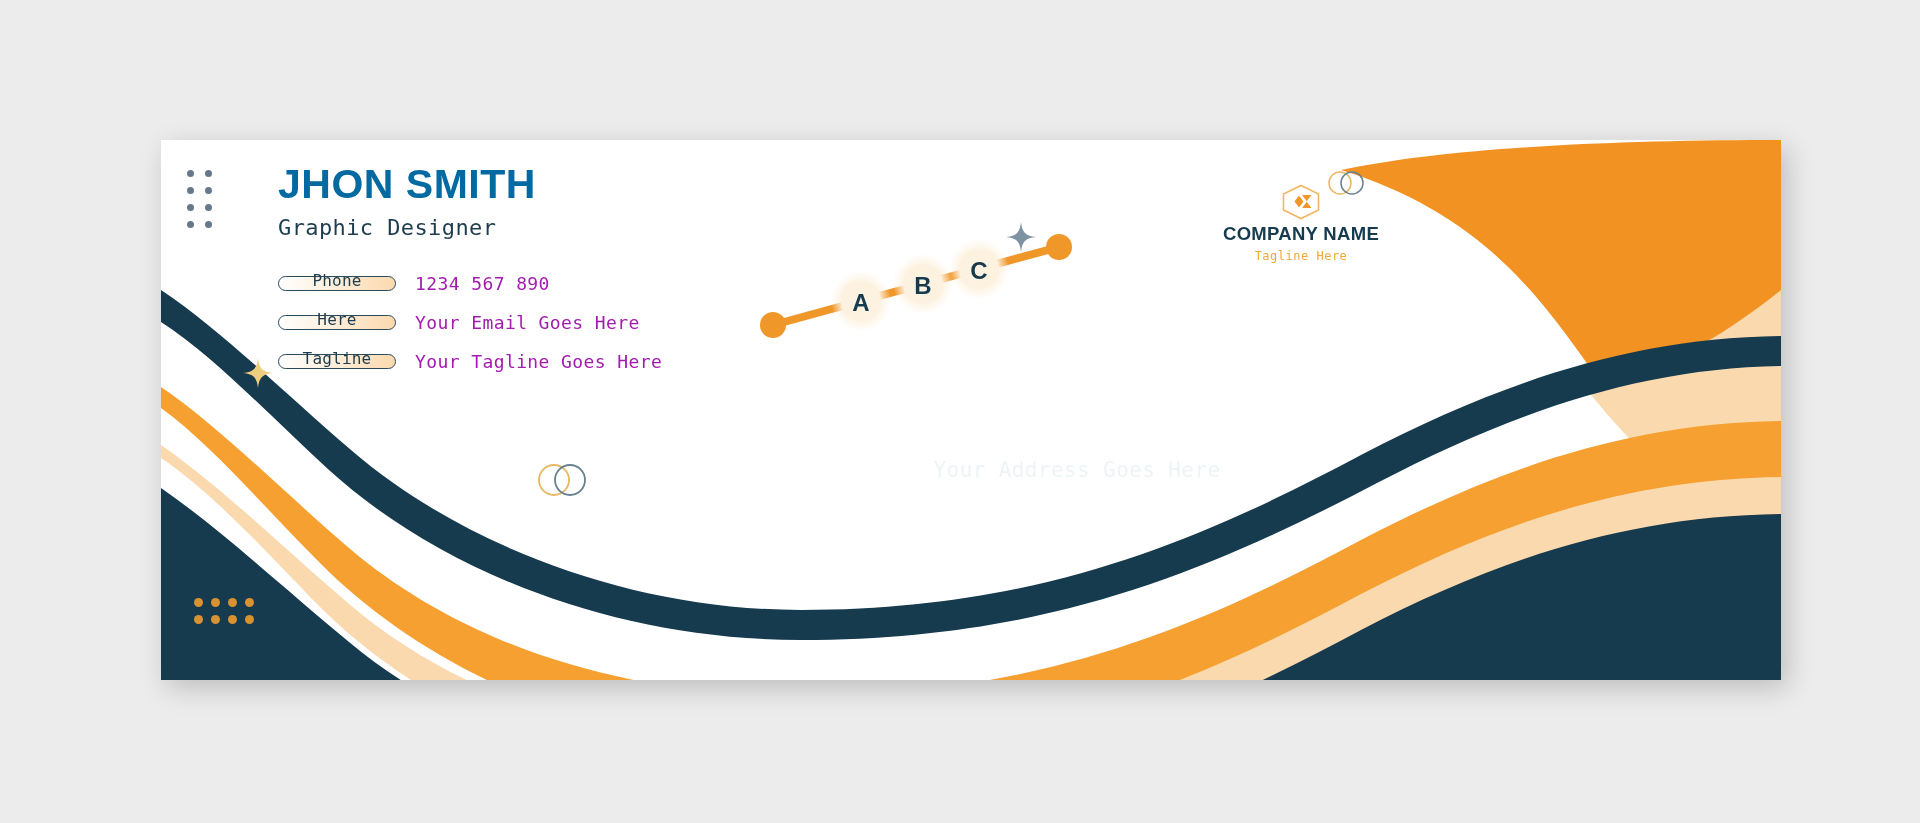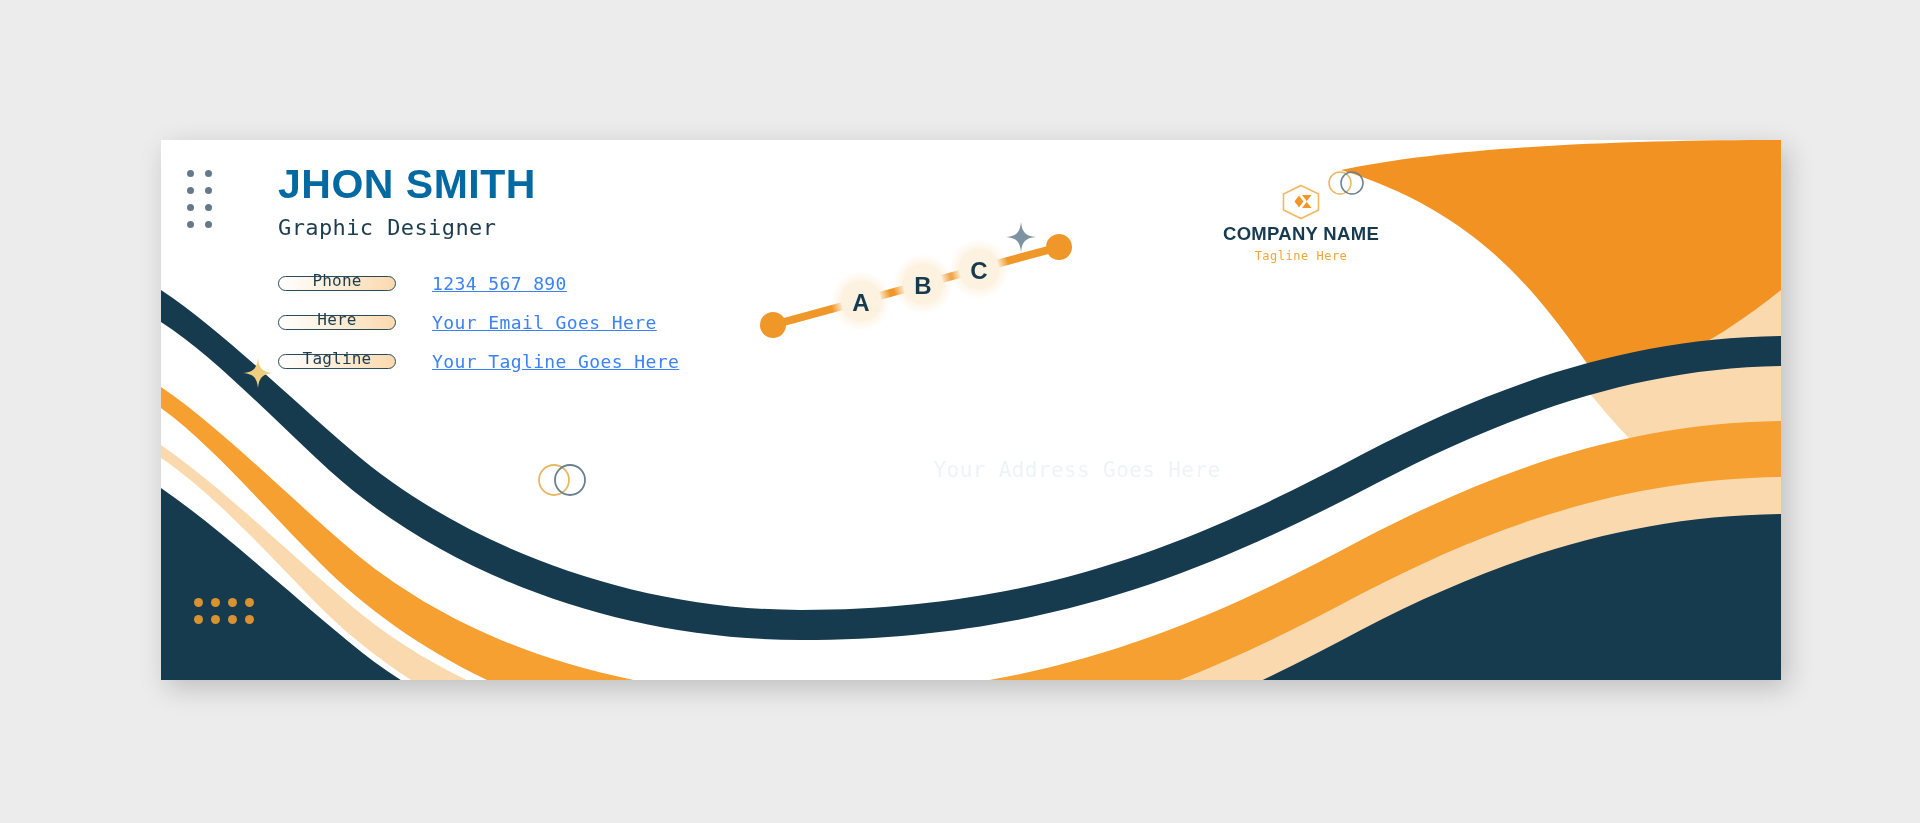--- a/index.html
+++ b/index.html
@@ -127,25 +127,24 @@
   }
   .contact-pill span {
     font-family: "DejaVu Sans Mono", monospace;
     font-size: 16px;
     color: #1d3d4f;
     letter-spacing: 0.2px;
   }
   .contact-value {
     font-family: "DejaVu Sans Mono", monospace;
     font-size: 18px;
-    color: #3b82f6;
-    margin-left: 36px;
+    color: #a21caf;
+    margin-left: 19px;
     letter-spacing: 0.4px;
     white-space: nowrap;
-    text-decoration: underline;
   }
 
   
   #company-block {
     position: absolute;
     left: 1000px;
     top: 44px;
     width: 280px;
     text-align: center;
     z-index: 9;

